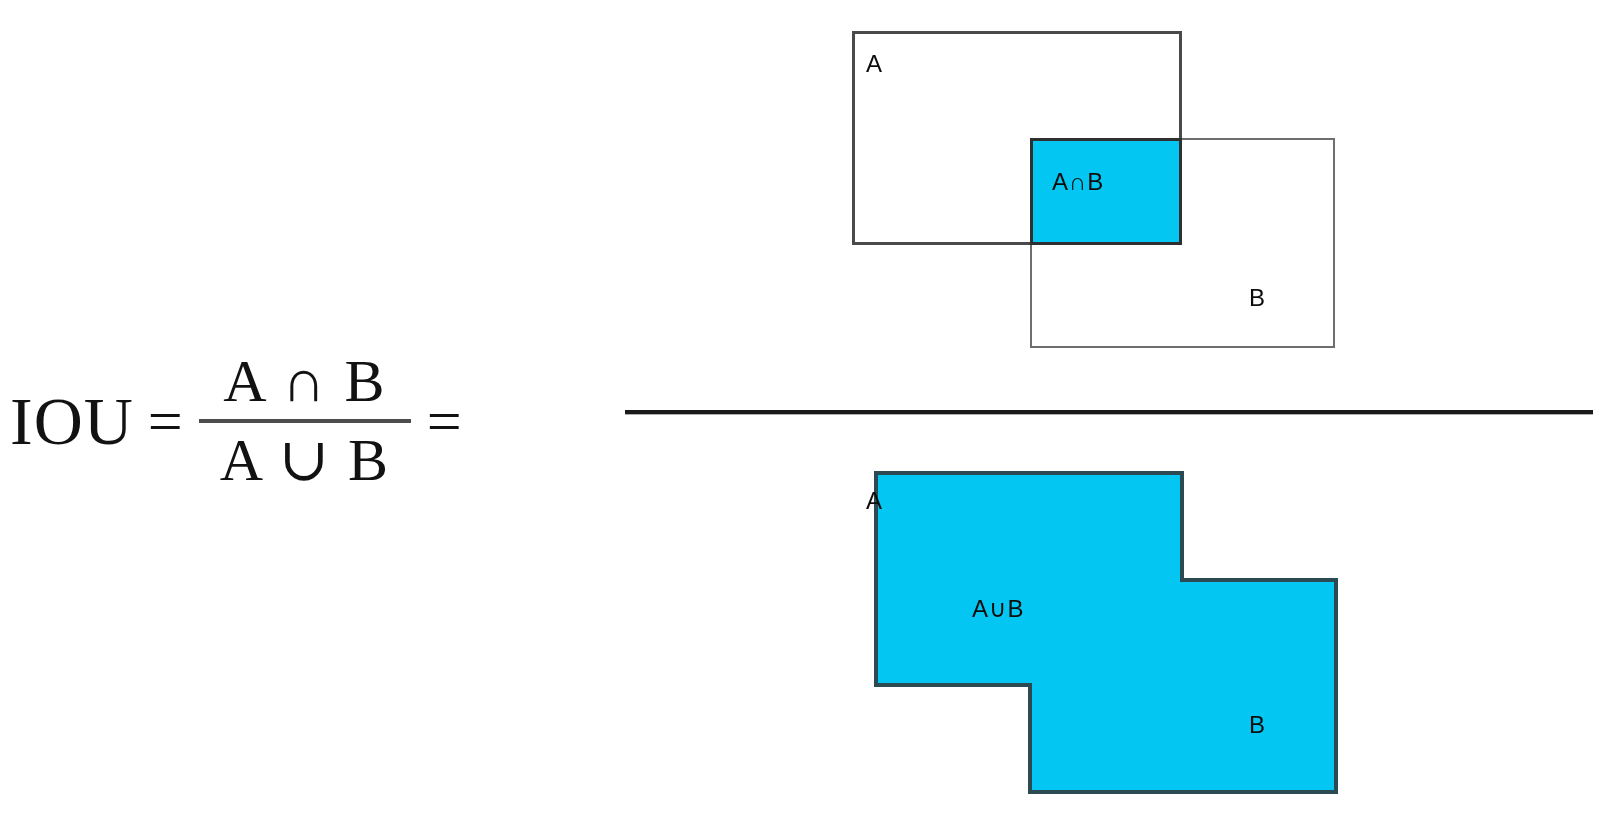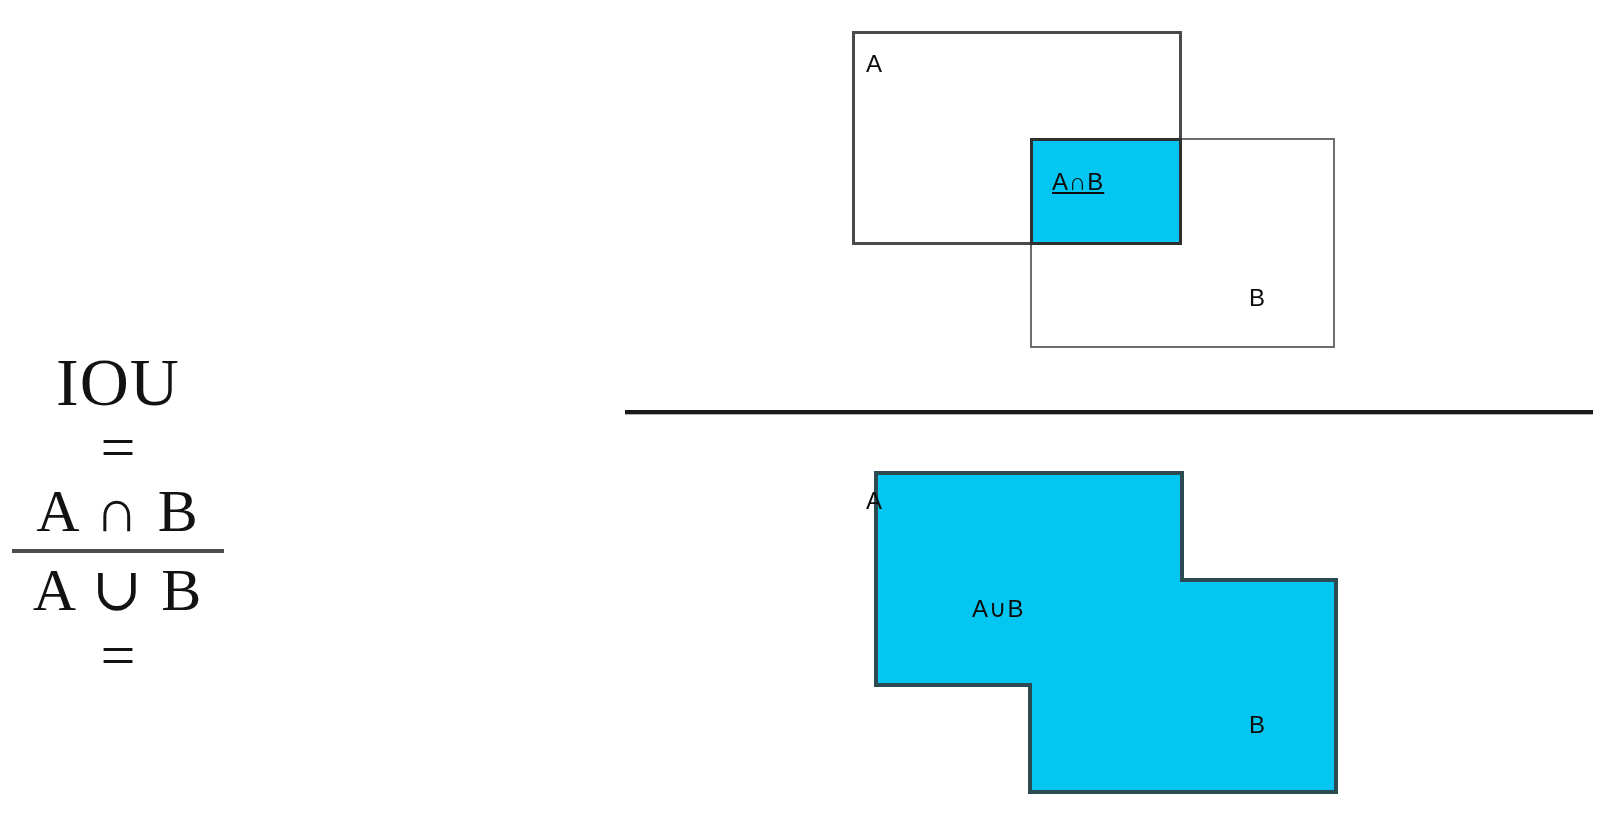--- a/index.html
+++ b/index.html
@@ -22,21 +22,20 @@
   
   .formula {
     position: absolute;
     left: 10px;
     top: 348px;
     display: flex;
     align-items: center;
     font-family: "Liberation Serif", "DejaVu Serif", serif;
     color: #121212;
     white-space: nowrap;
-    flex-direction: column;
   }
   .formula .lhs {
     font-size: 68px;
     line-height: 1;
     letter-spacing: 1px;
   }
   .formula .eq {
     font-size: 62px;
     line-height: 1;
     margin: 0 14px;
@@ -127,21 +126,21 @@
   .lbl {
     position: absolute;
     font-family: "Liberation Sans", "DejaVu Sans", sans-serif;
     font-size: 24px;
     color: #0d0d0d;
     line-height: 1;
     white-space: nowrap;
   }
   .lbl-a-top      { left: 866px;  top: 52px; }
   .lbl-b-top      { left: 1249px; top: 286px; }
-  .lbl-inter      { left: 1052px; top: 170px; letter-spacing: 1px; text-decoration: underline; }
+  .lbl-inter      { left: 1052px; top: 170px; letter-spacing: 1px; }
   .lbl-a-bottom   { left: 866px;  top: 489px; }
   .lbl-b-bottom   { left: 1249px; top: 713px; }
   .lbl-union      { left: 972px; top: 597px; letter-spacing: 1px; }
 </style>
 </head>
 <body>
 
 <div id="canvas">
 
   <div class="formula">

